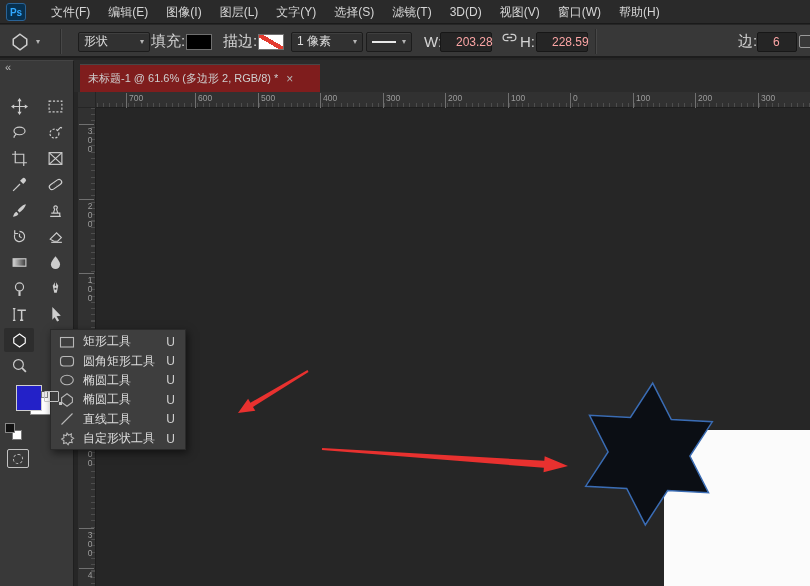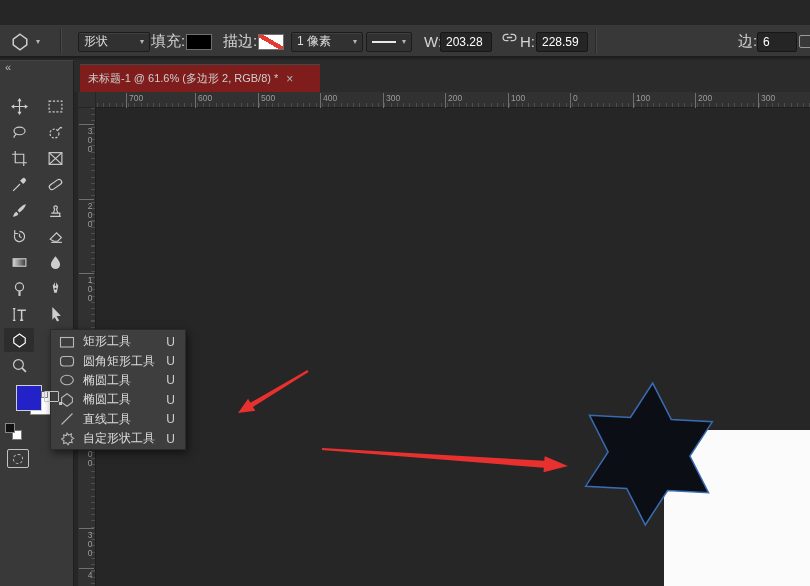--- a/index.html
+++ b/index.html
@@ -11,21 +11,21 @@
   #ps-logo{position:absolute;left:6px;top:3px;width:20px;height:18px;background:#07304f;border:1px solid #2a6396;border-radius:3px;color:#31a8ff;font-size:10px;font-weight:bold;display:flex;align-items:center;justify-content:center;}
   #menu-items{display:flex;margin-left:42px;}
   .menu-item{padding:0 6px;margin:0 3px;font-size:12px;color:#d6d6d6;line-height:24px;cursor:default;}
 
   
   #optionsbar{position:absolute;left:0;top:25px;width:810px;height:33px;background:#383838;border-bottom:2px solid #1d1d1d;}
   .ob{position:absolute;top:0;height:33px;display:flex;align-items:center;}
   .ob-label{font-size:15px;color:#d4d4d4;white-space:nowrap;}
   .ob-select{height:20px;background:#313131;border:1px solid #1c1c1c;box-shadow:inset 0 1px 0 rgba(255,255,255,.07);border-radius:2px;color:#dcdcdc;font-size:12px;display:flex;align-items:center;padding:0 5px;}
   .ob-select .chev{margin-left:auto;padding-left:6px;color:#b5b5b5;font-size:8px;}
-  .ob-field{height:20px;background:#252525;border:1px solid #171717;border-radius:2px;color:#ffffff;font-size:12px;display:flex;align-items:center;padding:0 5px;}
+  .ob-field{height:20px;background:#252525;border:1px solid #171717;border-radius:2px;color:#fca5a5;font-size:12px;display:flex;align-items:center;padding:0 15px;}
   .ob-sep{position:absolute;top:4px;width:1px;height:25px;background:#2a2a2a;box-shadow:1px 0 0 #474747;}
   .ob-icon{position:relative;width:26px;height:24px;display:flex;align-items:center;justify-content:center;}
   .ob-icon svg{stroke:#cdcdcd;fill:none;stroke-width:1.2px;}
   .ob-icon .f{fill:#cdcdcd;stroke:none;}
   .ob-icon .dd{position:absolute;right:0;bottom:1px;font-size:7px;color:#c0c0c0;}
   .swatch{width:26px;height:16px;border:1px solid #6f6f6f;}
   #fill-swatch{background:#000;}
   #stroke-swatch{background:linear-gradient(to top right,#fff 41%,#e33b30 41%,#e33b30 59%,#fff 59%);}
   #line-style-select .line{width:26px;height:2px;background:#e8e8e8;}
   #sides-checkbox{position:absolute;left:799px;top:10px;width:13px;height:13px;border:1px solid #9a9a9a;background:transparent;border-radius:2px;}
@@ -75,20 +75,36 @@
   .sm-row svg{stroke:#b8b8b8;fill:none;stroke-width:1.1px;flex:0 0 auto;}
   .sm-label{font-size:12px;color:#dcdcdc;margin-left:8px;white-space:nowrap;}
   .sm-key{margin-left:auto;font-size:12px;color:#d0d0d0;}
   #active-dot{position:absolute;left:42px;top:392px;width:5px;height:5px;background:#e8e8e8;outline:1px solid rgba(0,0,0,.45);z-index:55;}
 </style>
 </head>
 <body>
 
 <div id="app">
 
+  <div id="menubar">
+    <div id="ps-logo">Ps</div>
+    <div id="menu-items">
+      <span class="menu-item">文件(F)</span>
+      <span class="menu-item">编辑(E)</span>
+      <span class="menu-item">图像(I)</span>
+      <span class="menu-item">图层(L)</span>
+      <span class="menu-item">文字(Y)</span>
+      <span class="menu-item">选择(S)</span>
+      <span class="menu-item">滤镜(T)</span>
+      <span class="menu-item">3D(D)</span>
+      <span class="menu-item">视图(V)</span>
+      <span class="menu-item">窗口(W)</span>
+      <span class="menu-item">帮助(H)</span>
+    </div>
+  </div>
 
   <div id="optionsbar">
     <div class="ob" style="left:10px;">
       <svg width="20" height="20" viewBox="0 0 16 16" style="stroke:#cdcdcd;fill:none;stroke-width:1.2px;">
           <path d="M8 1.8l5.4 3.9v4.6L8 14.2 2.6 10.3V5.7z"></path>
         </svg>
       <span style="font-size:8px;color:#b5b5b5;margin-left:6px;">▾</span>
     </div>
     <div class="ob-sep" style="left:60px;"></div>
     <div class="ob" style="left:78px;">

